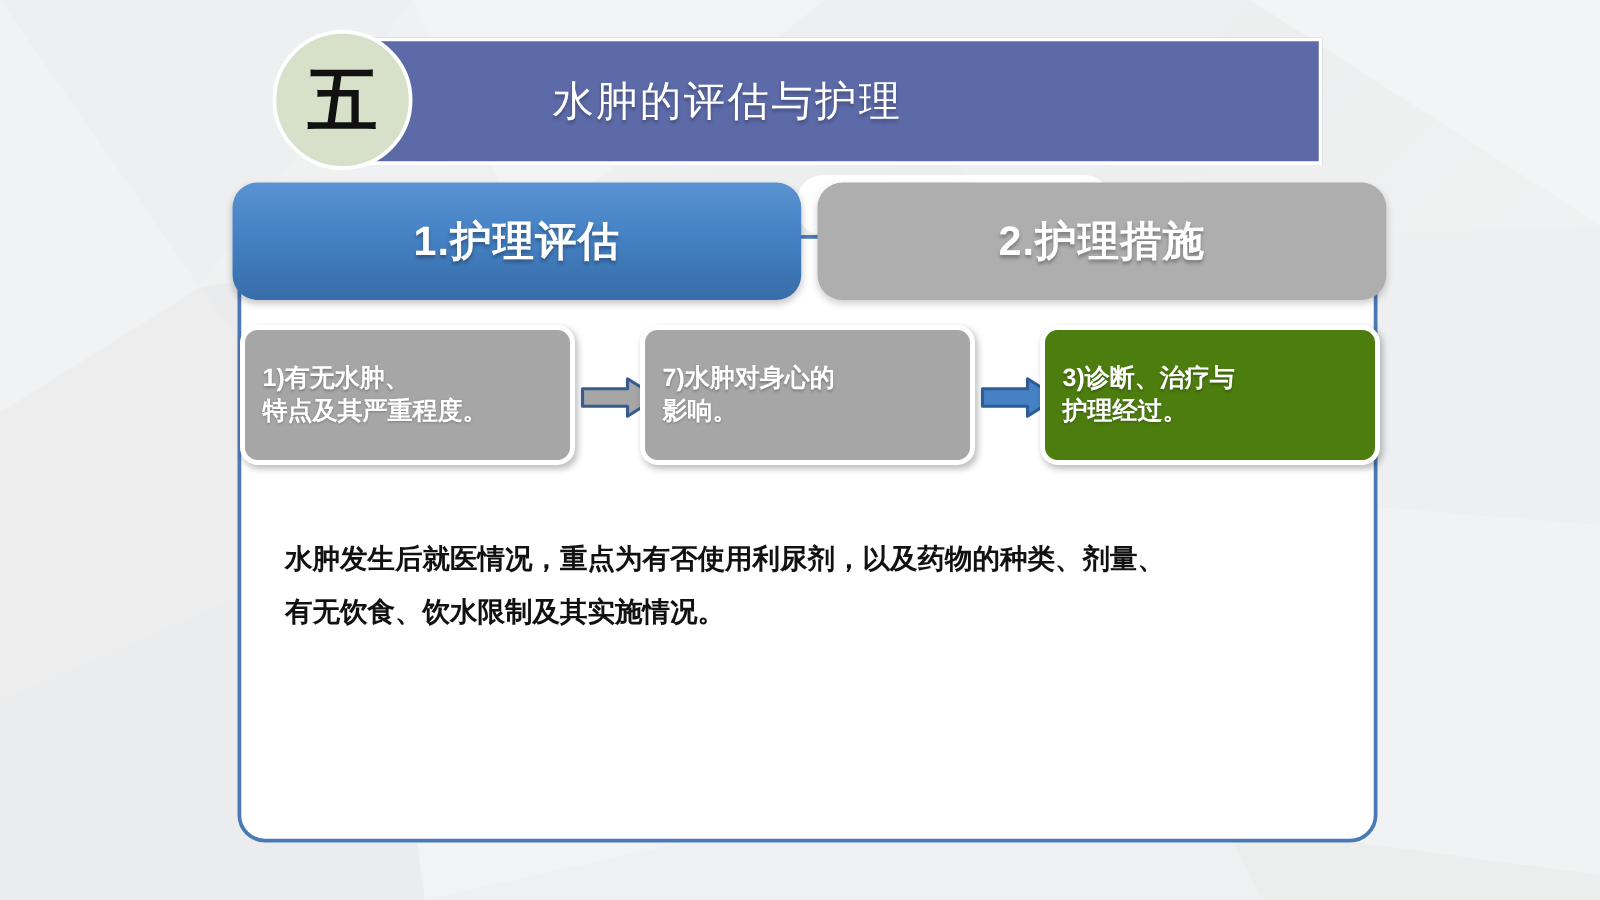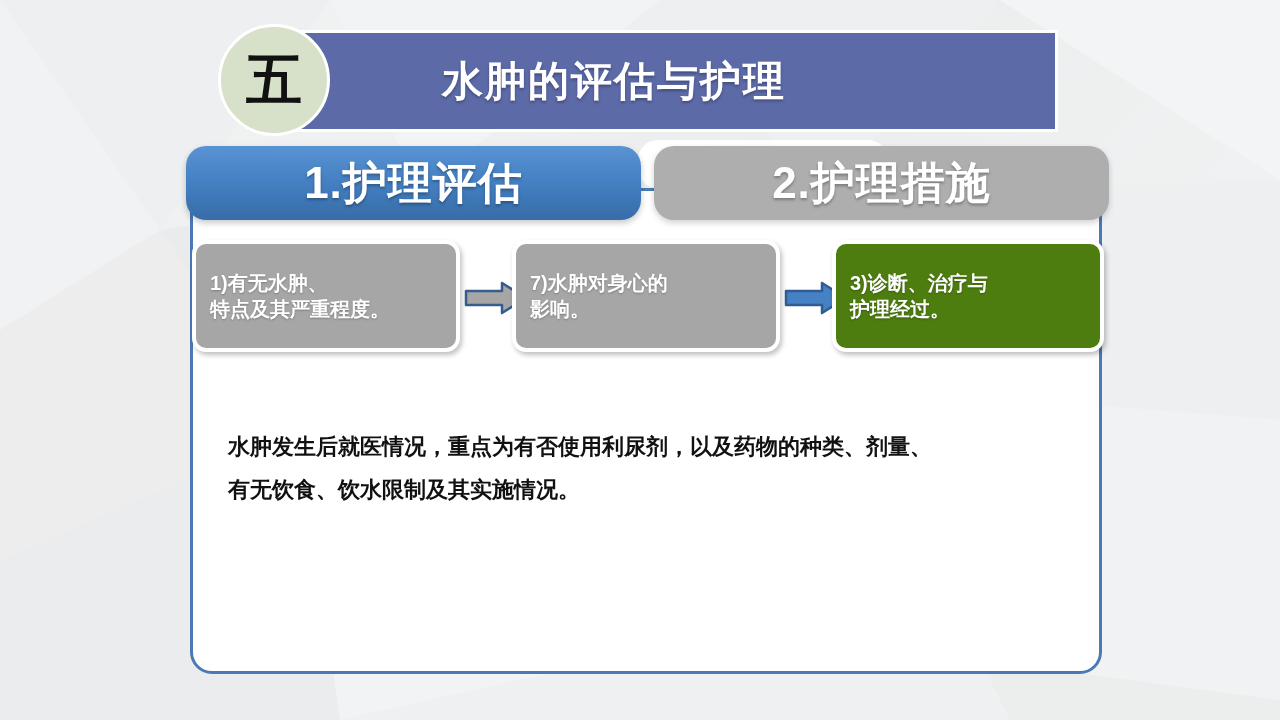--- a/index.html
+++ b/index.html
@@ -22,21 +22,21 @@
     box-sizing:border-box;
     -webkit-clip-path:path('M 0 0 L 766 0 L 766 102 L 0 102 L 0 90 A 52 52 0 0 0 0 12 Z');
     clip-path:path('M 0 0 L 766 0 L 766 102 L 0 102 L 0 90 A 52 52 0 0 0 0 12 Z');
   }
   .banner-inner{
     position:absolute;left:74px;top:6px;width:766px;height:102px;
     display:flex;align-items:center;
   }
   .banner-title{
     margin-left:150px;
-    color:#ffffff;font-size:41px;font-weight:bold;letter-spacing:2px;
+    color:#ffffff;font-size:33px;font-weight:normal;letter-spacing:2px;
     text-shadow:0 2px 3px rgba(0,0,0,.28);
     white-space:nowrap;
   }
   .num-circle{
     position:absolute;left:0;top:0;width:112px;height:112px;border-radius:50%;
     background:#d7e0c8;border:3px solid #ffffff;box-sizing:border-box;
     display:flex;align-items:center;justify-content:center;
     color:#111111;font-size:56px;font-weight:bold;line-height:1;
     z-index:3;
   }
@@ -48,41 +48,41 @@
     box-sizing:border-box;
   }
 
   
   .tabs{position:absolute;left:186px;top:146px;width:930px;height:82px;}
   .ghost-tab{
     position:absolute;left:452px;top:-6px;width:250px;height:48px;
     background:#ffffff;border-radius:20px;opacity:.95;
   }
   .tab{
-    position:absolute;top:0;height:74px;border-radius:20px;
+    position:absolute;top:0;height:94px;border-radius:20px;
     display:flex;align-items:center;justify-content:center;
-    color:#ffffff;font-size:44px;font-weight:bold;letter-spacing:1px;
+    color:#ffffff;font-size:33px;font-weight:bold;letter-spacing:1px;
     text-shadow:0 2px 3px rgba(0,0,0,.3);
     box-sizing:border-box;white-space:nowrap;
   }
   .tab-1{
     left:0;width:455px;
     background:linear-gradient(180deg,#5a93d2 0%,#4581c4 45%,#376da8 100%);
     box-shadow:0 3px 6px rgba(0,0,0,.22);
     z-index:3;
   }
   .tab-2{
     left:468px;width:455px;
     background:#aeaeae;
     box-shadow:0 3px 6px rgba(0,0,0,.18);
     z-index:2;
   }
 
   
-  .steps{position:absolute;left:192px;top:236px;width:906px;height:126px;}
+  .steps{position:absolute;left:192px;top:256px;width:906px;height:126px;}
   .step{
     position:absolute;top:4px;width:268px;height:112px;
     border-radius:14px;border:4px solid #ffffff;box-sizing:border-box;
     box-shadow:2px 3px 5px rgba(0,0,0,.25);
     display:flex;align-items:center;
     color:#ffffff;font-size:20px;font-weight:bold;line-height:1.32;
   }
   .step .txt{padding-left:14px;white-space:pre-line;text-shadow:0 1px 2px rgba(0,0,0,.25);}
   .step-gray{background:#a6a6a6;}
   .step-blue{background:#4d7c0f;}

